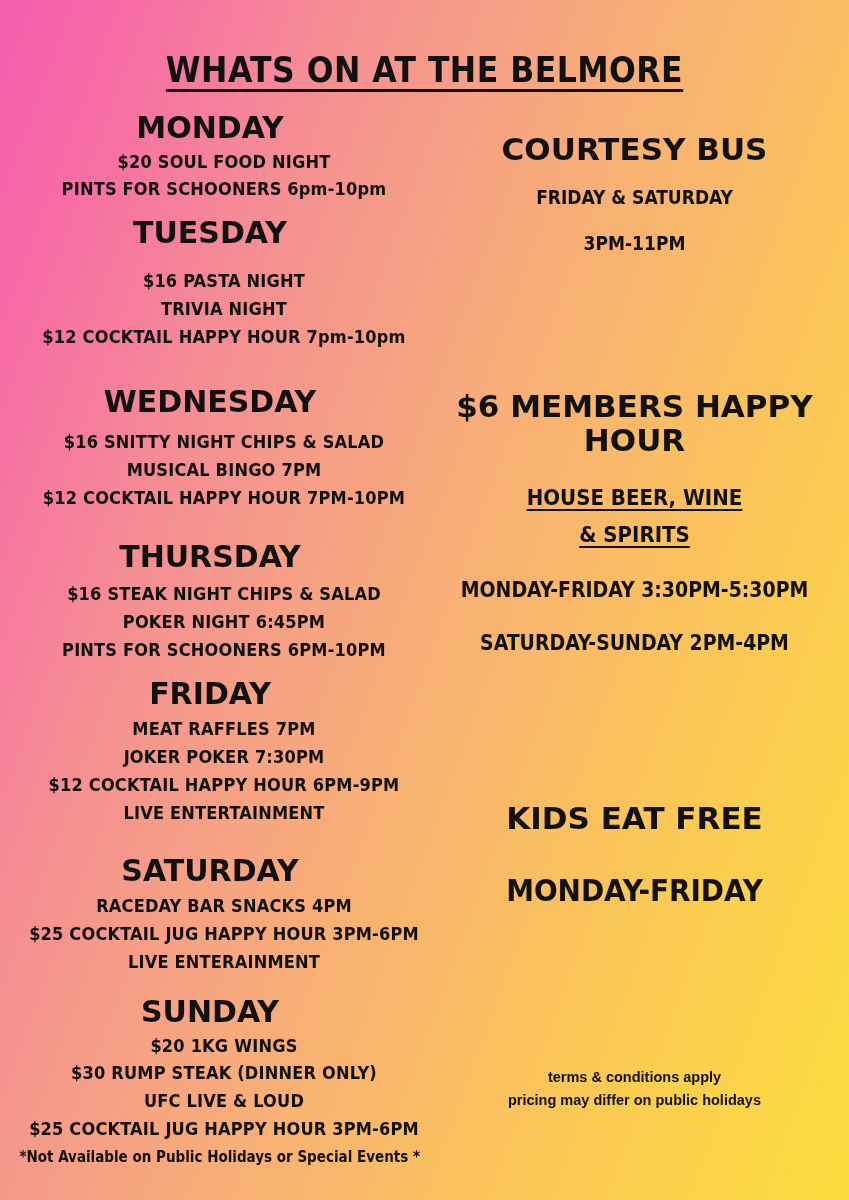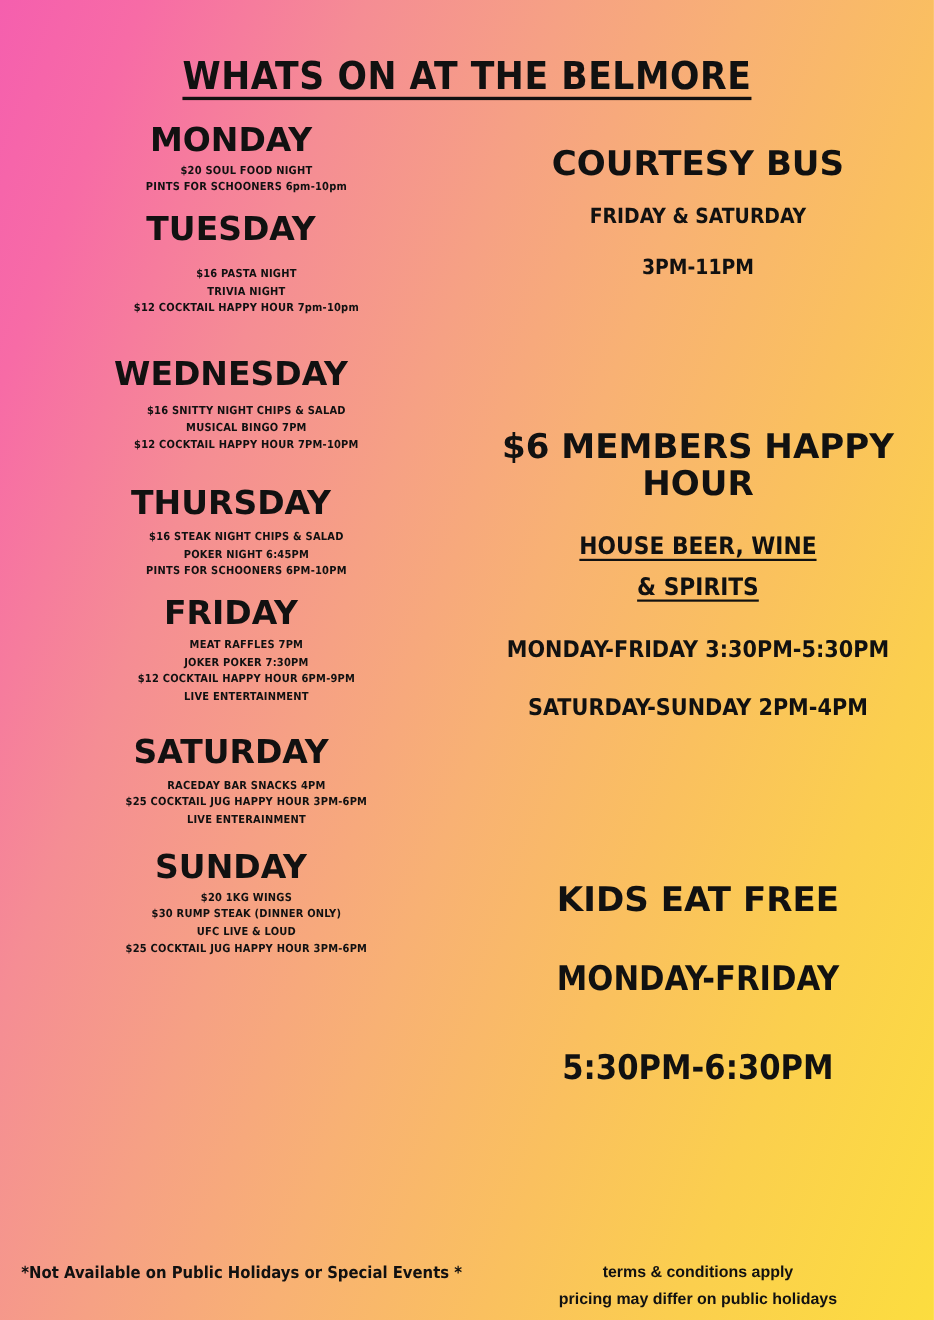--- a/index.html
+++ b/index.html
@@ -64,21 +64,21 @@
     line-height: 1.05;
     margin: 0;
   }
   .day-block {
     margin-bottom: 14px;
   }
   .day-items {
     margin-top: 4px;
   }
   .item {
-    font-size: 10px;
+    font-size: 18px;
     font-weight: bold;
     font-family: "DejaVu Sans Condensed", "DejaVu Sans", sans-serif;
     letter-spacing: 0.2px;
     line-height: 1.55;
     padding-left: 28px;
   }
 
   .r-head {
     font-size: 31px;
     font-weight: bold;
@@ -222,21 +222,20 @@
           <div class="r-underline">HOUSE BEER, WINE</div>
           <div class="r-underline">&amp; SPIRITS</div>
         </div>
         <div class="r-sub">MONDAY-FRIDAY 3:30PM-5:30PM</div>
         <div class="r-sub">SATURDAY-SUNDAY 2PM-4PM</div>
       </div>
 
       <div class="sec-kids">
         <div class="r-head">KIDS EAT FREE</div>
         <div class="r-sub">MONDAY-FRIDAY</div>
-        <div class="r-sub">5:30PM-6:30PM</div>
       </div>
 
       <div class="terms">
         <div>terms &amp; conditions apply</div>
         <div>pricing may differ on public holidays</div>
       </div>
 
     </div>
 
   </div>

